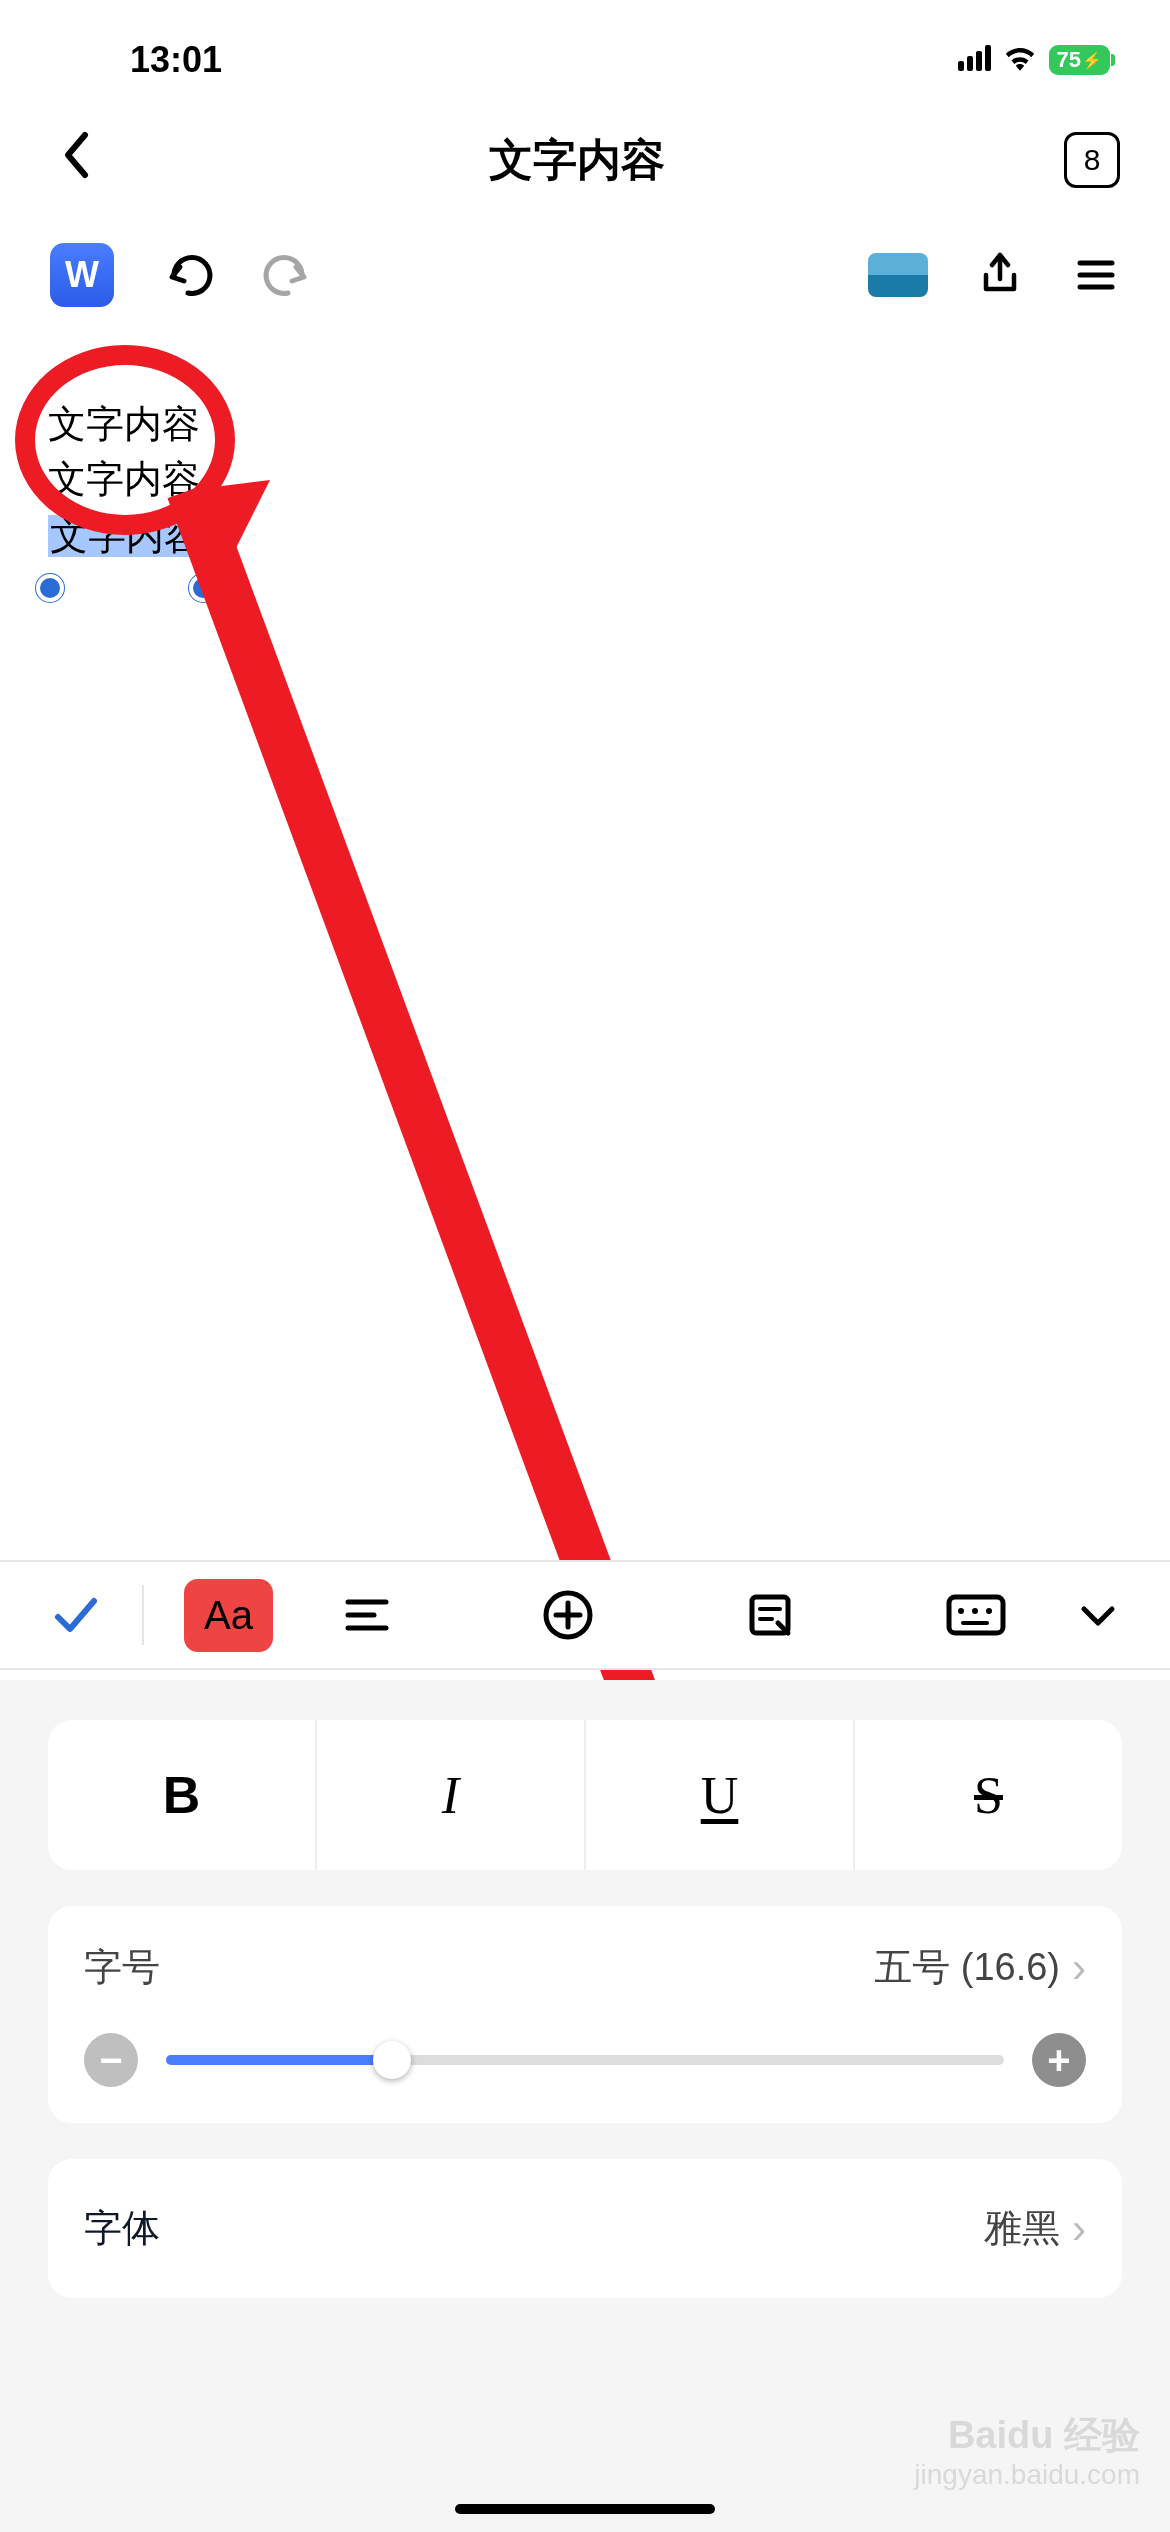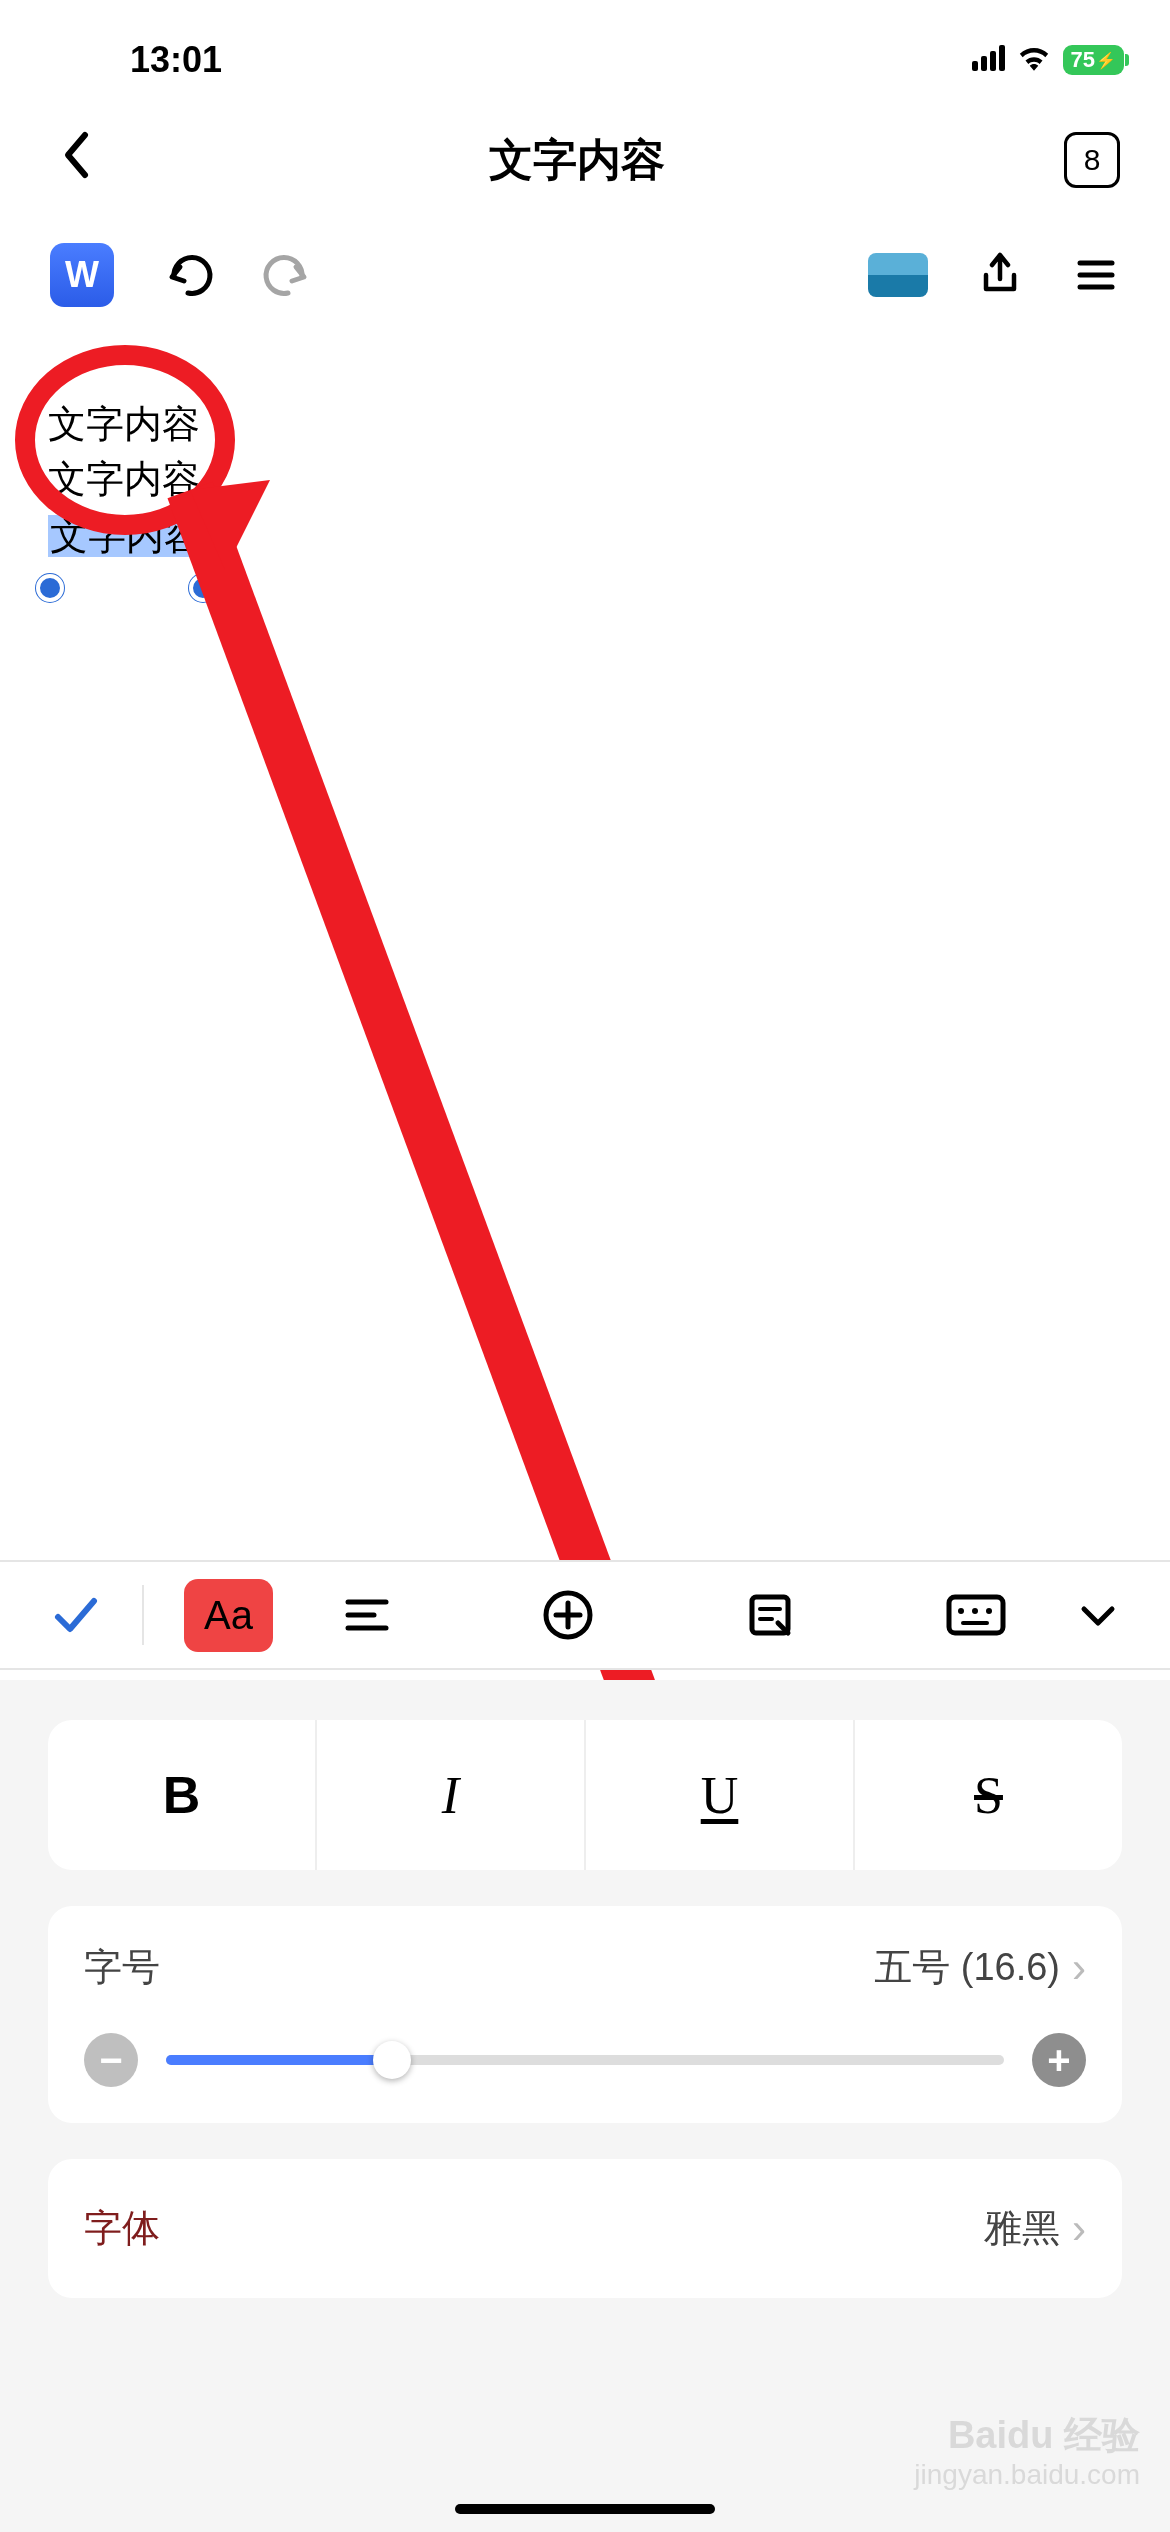--- a/index.html
+++ b/index.html
@@ -10,21 +10,21 @@
       font-family: -apple-system, "PingFang SC", sans-serif;
       position: relative;
       overflow: hidden;
     }
     
     .status-bar {
       height: 100px;
       display: flex;
       align-items: center;
       justify-content: space-between;
-      padding: 20px 46px 0 130px;
+      padding: 20px 60px 0 130px;
     }
     .status-time { font-size: 36px; font-weight: 700; }
     .status-right { display: flex; align-items: flex-start; gap: 12px; }
     .signal-bars { display: flex; align-items: flex-end; gap: 3px; height: 26px; }
     .signal-bars span { width: 6px; background: #000; border-radius: 2px; }
     .signal-bars span:nth-child(1){height:10px}
     .signal-bars span:nth-child(2){height:15px}
     .signal-bars span:nth-child(3){height:20px}
     .signal-bars span:nth-child(4){height:26px}
     .wifi-icon { width: 34px; height: 26px; }
@@ -160,21 +160,21 @@
     }
     .slider-fill{position:absolute;left:0;top:0;height:10px;width:27%;background:#4a7dff;border-radius:6px;}
     .slider-thumb{position:absolute;left:27%;top:50%;transform:translate(-50%,-50%);width:38px;height:38px;background:#fff;border-radius:50%;box-shadow:0 2px 6px rgba(0,0,0,.3);}
 
     .font-row, .color-row{
       background:#fff; border-radius:24px; margin-top:36px;
       padding:44px 36px;
       display:flex;align-items:center;justify-content:space-between;
     }
     .color-row{margin-top:36px; border-radius:24px 24px 0 0;}
-    .row-label{font-size:38px;color:#7f1d1d;}
+    .row-label{font-size:38px;color:#0f172a;}
     .row-value{font-size:38px;color:#444;}
     .row-right{display:flex;align-items:center;gap:12px;}
 
     .home-indicator{
       position:absolute;bottom:18px;left:50%;transform:translateX(-50%);
       width:260px;height:10px;background:#000;border-radius:6px;
     }
     .watermark{
       position:absolute;right:30px;bottom:40px;color:#d9d9d9;font-size:28px;
       text-align:right;line-height:1.2;margin-left:12px;

